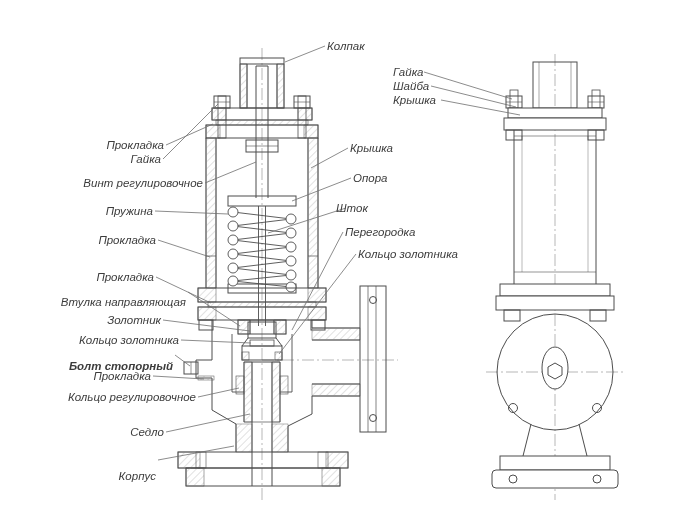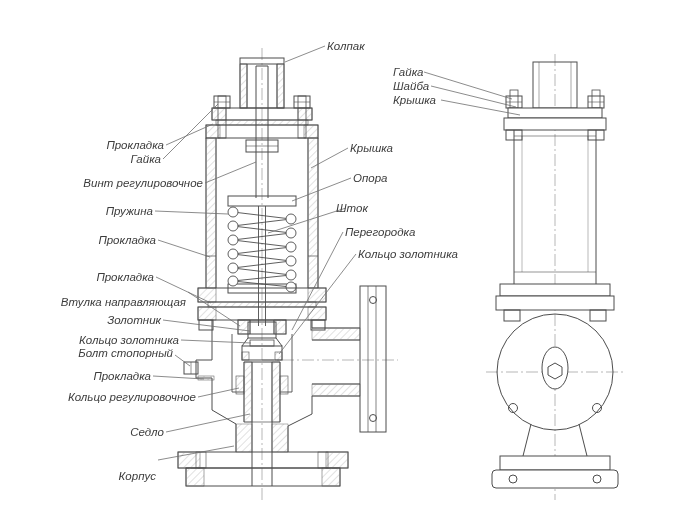--- a/index.html
+++ b/index.html
@@ -301,21 +301,21 @@
 
   <div class="lbl" style="right:536px; top:139px;">Прокладка</div>
   <div class="lbl" style="right:539px; top:153px;">Гайка</div>
   <div class="lbl" style="right:497px; top:177px;">Винт регулировочное</div>
   <div class="lbl" style="right:547px; top:205px;">Пружина</div>
   <div class="lbl" style="right:544px; top:234px;">Прокладка</div>
   <div class="lbl" style="right:546px; top:271px;">Прокладка</div>
   <div class="lbl" style="right:514px; top:296px;">Втулка направляющая</div>
   <div class="lbl" style="right:539px; top:314px;">Золотник</div>
   <div class="lbl" style="right:521px; top:334px;">Кольцо золотника</div>
-  <div class="lbl" style="right:527px; top:347px;">Болт стопорный</div>
+  <div class="lbl" style="right:527px; top:360px;font-weight:bold;">Болт стопорный</div>
   <div class="lbl" style="right:549px; top:370px;">Прокладка</div>
   <div class="lbl" style="right:504px; top:391px;">Кольцо регулировочное</div>
   <div class="lbl" style="right:536px; top:426px;">Седло</div>
   <div class="lbl" style="right:544px; top:470px;">Корпус</div>
 
   <div class="lbl" style="left:350px; top:142px;">Крышка</div>
   <div class="lbl" style="left:353px; top:172px;">Опора</div>
   <div class="lbl" style="left:336px; top:202px;">Шток</div>
   <div class="lbl" style="left:345px; top:226px;">Перегородка</div>
   <div class="lbl" style="left:358px; top:248px;">Кольцо золотника</div>

